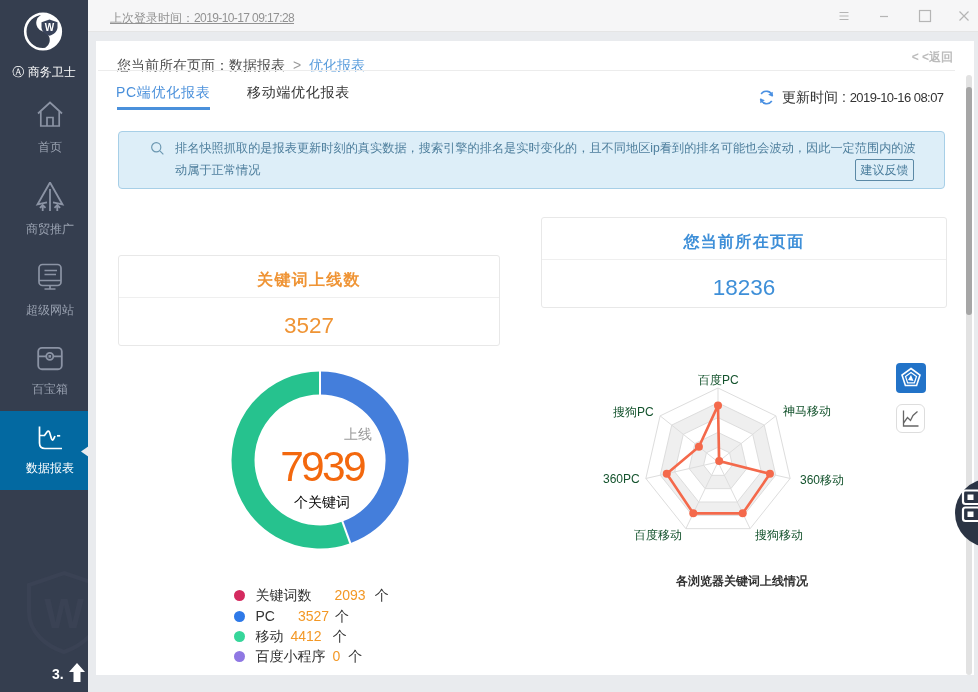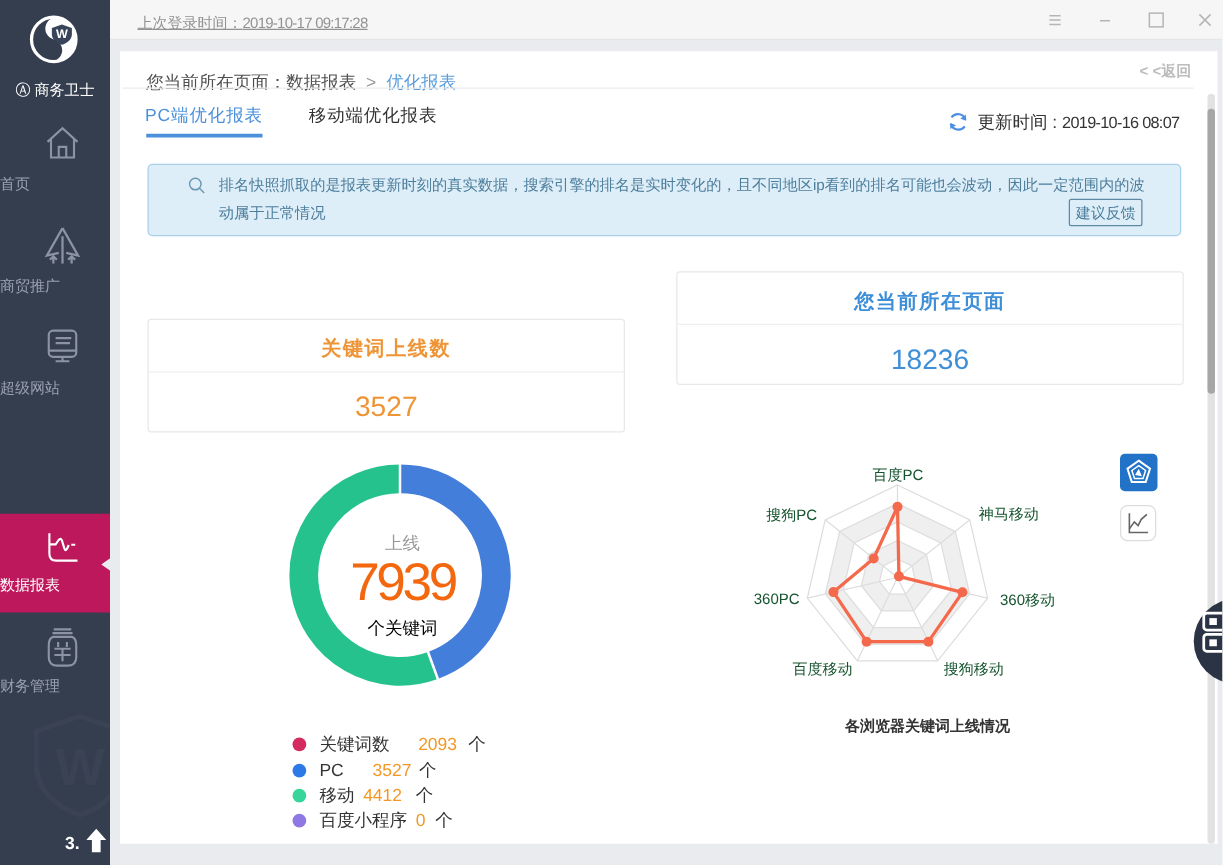--- a/index.html
+++ b/index.html
@@ -2,24 +2,24 @@
 <html><head>
 <meta charset="utf-8">
 <style>
 * { margin:0; padding:0; box-sizing:border-box; }
 html,body { width:978px; height:692px; overflow:hidden; }
 body { font-family:"Liberation Sans", sans-serif; background:#e9ebee; position:relative; }
 .abs { position:absolute; }
 
 
 #sidebar { left:0; top:0; width:88px; height:692px; background:#353e4f; overflow:hidden; z-index:5; }
-.menu-item { position:absolute; left:0; width:100px; text-align:left; color:#99a1b0; }
+.menu-item { position:absolute; left:0; width:100px; text-align:center; color:#99a1b0; }
 .menu-item svg { display:block; margin:0 auto; }
 .menu-item .lbl { font-size:12px; color:#99a1b0; }
-.mi-active { background:#be185d; }
+.mi-active { background:#0369a1; }
 .mi-active .lbl { color:#fff; }
 
 
 #topbar { left:88px; top:0; width:890px; height:32px; background:#f6f6f7; border-bottom:1px solid #e5e5e5; z-index:4; }
 #topbar .logt { position:absolute; left:22px; top:10px; font-size:12px; color:#929292;text-decoration:underline; }
 
 
 #panel { left:96px; top:41px; width:878px; height:634px; background:#fff; z-index:1; }
 
 .crumb { position:absolute; left:21px; top:5px; line-height:14px; font-size:14px; color:#4e4e4e;margin-top:12px; }
@@ -42,21 +42,21 @@
 
 .card { position:absolute; top:176px; height:91px; background:#fff; border:1px solid #e8e8e8; border-radius:3px; }
 .card .ttl { position:absolute; left:0; right:0; top:0; height:42px; line-height:48px; text-align:center; font-size:16px; font-weight:bold; letter-spacing:1.3px; border-bottom:1px solid #efefef; }
 .card .val { position:absolute; left:0; right:0; top:42px; height:48px; line-height:55px; text-align:center; font-size:22.5px; }
 #card1 { left:22px; width:382px;margin-top:38px; }
 #card1 .ttl, #card1 .val { color:#ef9435; }
 #card2 { left:445px; width:406px; }
 #card2 .ttl, #card2 .val { color:#3e8fd8; }
 
 
-.dlab1 { position:absolute; left:176px; top:385px; width:100px; text-align:center; font-size:14px; color:#999; }
+.dlab1 { position:absolute; left:176px; top:385px; width:100px; text-align:right; font-size:14px; color:#999; }
 .dnum  { position:absolute; left:126px; top:402px; width:200px; text-align:center; font-size:42.5px; letter-spacing:-2.7px; color:#f3680e; line-height:47px; }
 .dlab2 { position:absolute; left:176px; top:453px; width:100px; text-align:center; font-size:14px; color:#000000; }
 
 
 .leg { position:absolute; left:138px; font-size:14px; color:#333; line-height:16px; }
 .leg .dot { display:inline-block; width:11px; height:11px; border-radius:50%; vertical-align:-1px; margin-right:10.5px; }
 .leg .num { color:#f39826; }
 
 
 .rlab { position:absolute; font-size:12px; color:#14532d; white-space:nowrap; line-height:13px; }
@@ -217,39 +217,40 @@
   <div class="menu-item" style="top:261px;height:58px">
     <svg width="30" height="30" viewBox="0 0 30 30">
         <g fill="none" stroke="#8b93a4" stroke-width="1.7">
           <rect x="4" y="3.5" width="22" height="21" rx="3.5"></rect>
           <path d="M9.5 9.5 h12.5 M9.5 13.5 h11.5 M4 19.5 h22"></path>
           <path d="M15 24.5 V27.5 M9.5 28 h11"></path>
         </g>
       </svg>
     <div class="lbl" style="margin-top:11px">超级网站</div>
   </div>
+  <div class="menu-item" style="top:344px;height:58px">
+    <svg width="30" height="29" viewBox="0 0 28 27">
+        <g fill="none" stroke="#8b93a4" stroke-width="1.7">
+          <rect x="3" y="3.5" width="22" height="20" rx="3.5"></rect>
+          <path d="M3 11.5 h7.6 M17 11.5 h8"></path>
+          <circle cx="13.8" cy="11.5" r="3.3"></circle>
+        </g>
+        <rect x="12.6" y="10.3" width="2.4" height="2.4" fill="#8b93a4"></rect>
+      </svg>
+    <div class="lbl" style="margin-top:8px">百宝箱</div>
+  </div>
   <div class="menu-item mi-active" style="top:411px;height:79px;padding-top:13px">
     <svg width="30" height="30" viewBox="0 0 30 30">
         <g fill="none" stroke="#fff" stroke-width="1.7">
           <path d="M4.5 2.5 V19 Q4.5 24.5 10 24.5 H27"></path>
           <path d="M4.5 11.5 H9.5 L11.8 8.2 Q13.6 5.8 14.6 8.5 L16.4 14.5 Q17.5 17.8 19 14.2 L20 12"></path>
           <path d="M22 11.8 h5" stroke-dasharray="3.2 2.2"></path>
         </g>
       </svg>
     <div class="lbl" style="margin-top:6px">数据报表</div>
-  </div>
-  <div class="menu-item" style="top:489px;height:58px;padding-top:13px">
-    <svg width="30" height="32" viewBox="0 0 30 32">
-        <g fill="none" stroke="#8b93a4" stroke-width="1.7">
-          <path d="M8 1.5 h14 M7 4.5 h16"></path>
-          <path d="M7.5 7.5 h15 q3.5 1 3.5 7 v9 q0 7 -7 7 h-8 q-7 0 -7 -7 v-9 q0 -6 3.5 -7 Z"></path>
-          <path d="M11.5 11.5 v4 M18.5 11.5 v4 M8.5 17 h13 M8.5 22 h13 M15 17 v10"></path>
-        </g>
-      </svg>
-    <div class="lbl" style="margin-top:7px">财务管理</div>
   </div>
 
   <svg class="abs" style="left:24px;top:570px" width="80" height="85" viewBox="0 0 80 85">
     <path d="M40 3 L75 15 V42 C75 62 58 76 40 82 C22 76 5 62 5 42 V15 Z" fill="none" stroke="#3a4254" stroke-width="4"></path>
     <text x="40" y="58" font-size="42" font-weight="bold" fill="#3a4254" text-anchor="middle">W</text>
   </svg>
 
   <div class="abs" style="left:52px;top:666px;color:#fff;font-size:14px;font-weight:bold">3.</div>
   <svg class="abs" style="left:69px;top:663px" width="16" height="19" viewBox="0 0 16 19">
       <path d="M8 0 L16 9 H11.5 V19 H4.5 V9 H0 Z" fill="#fff"></path>

